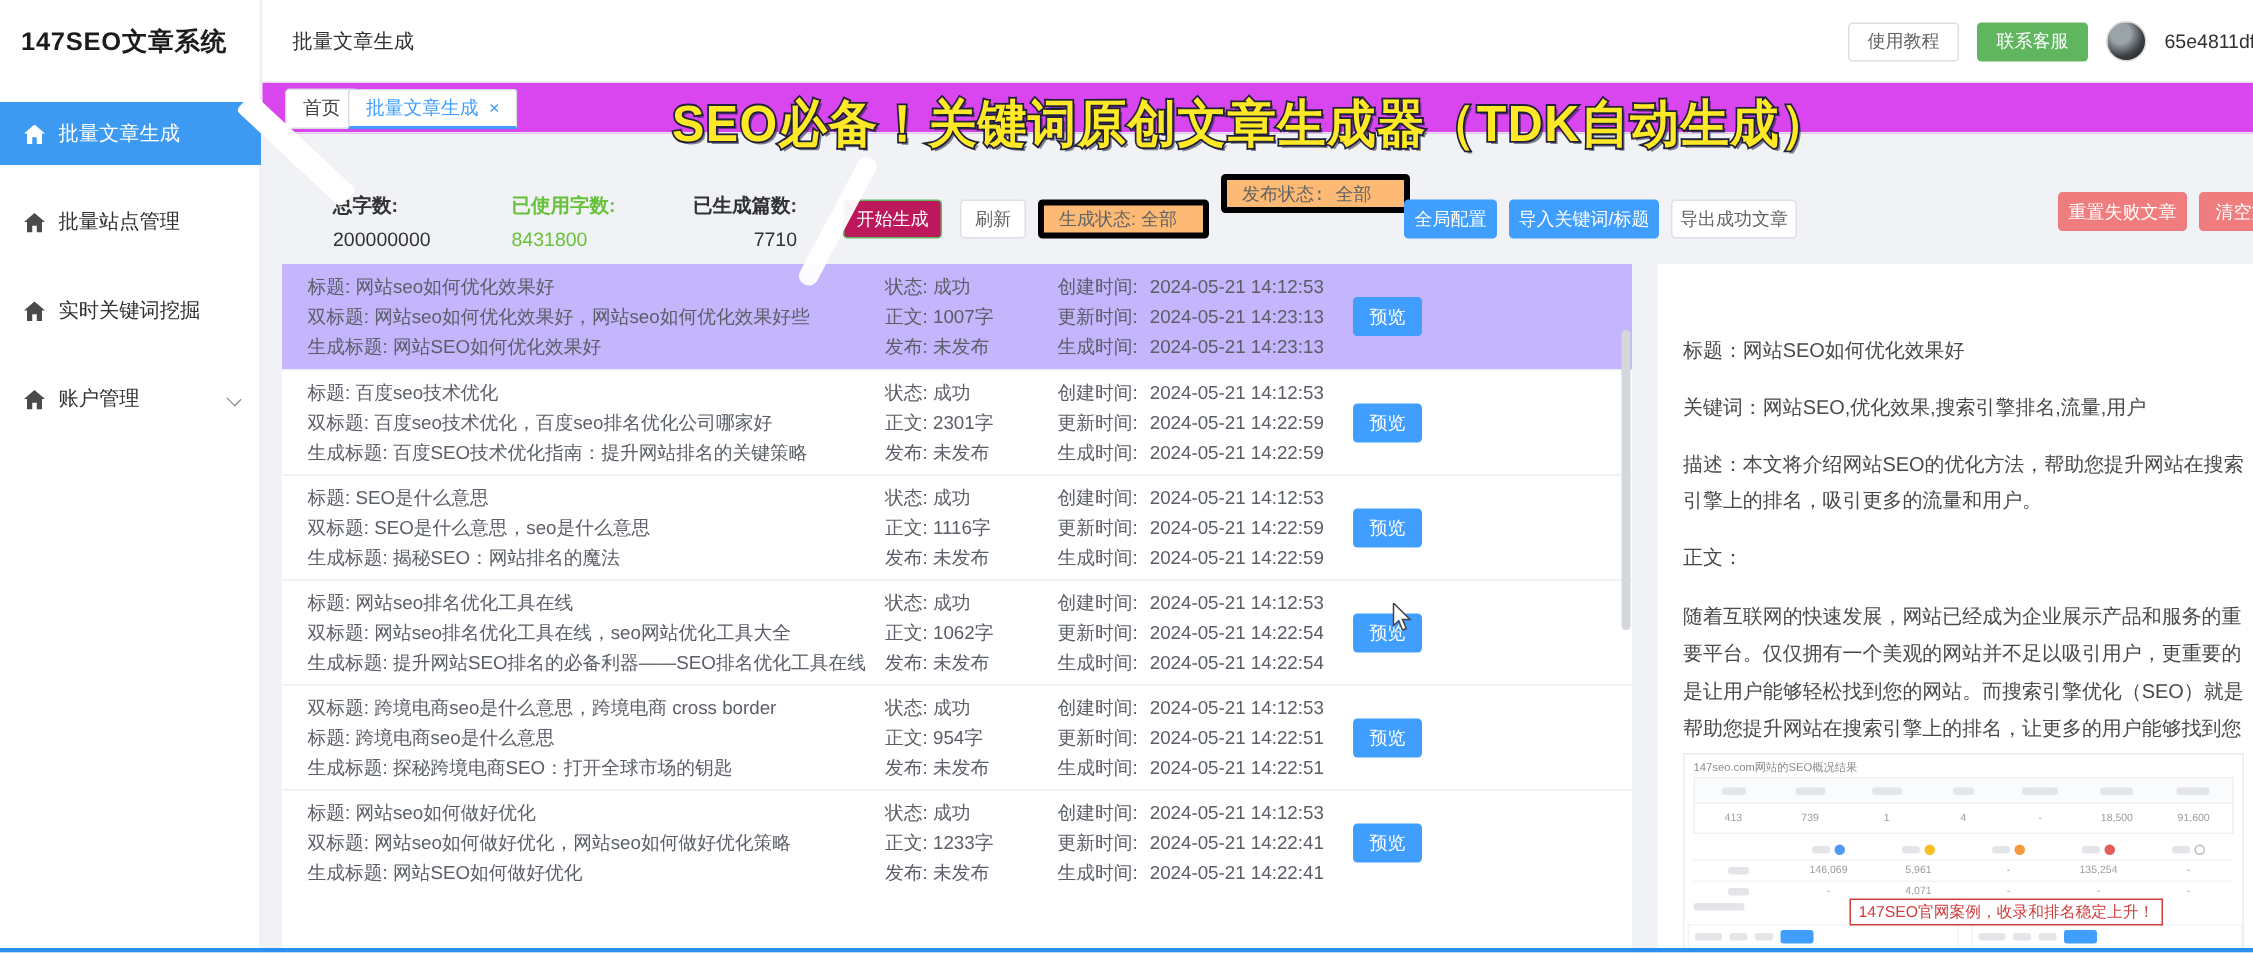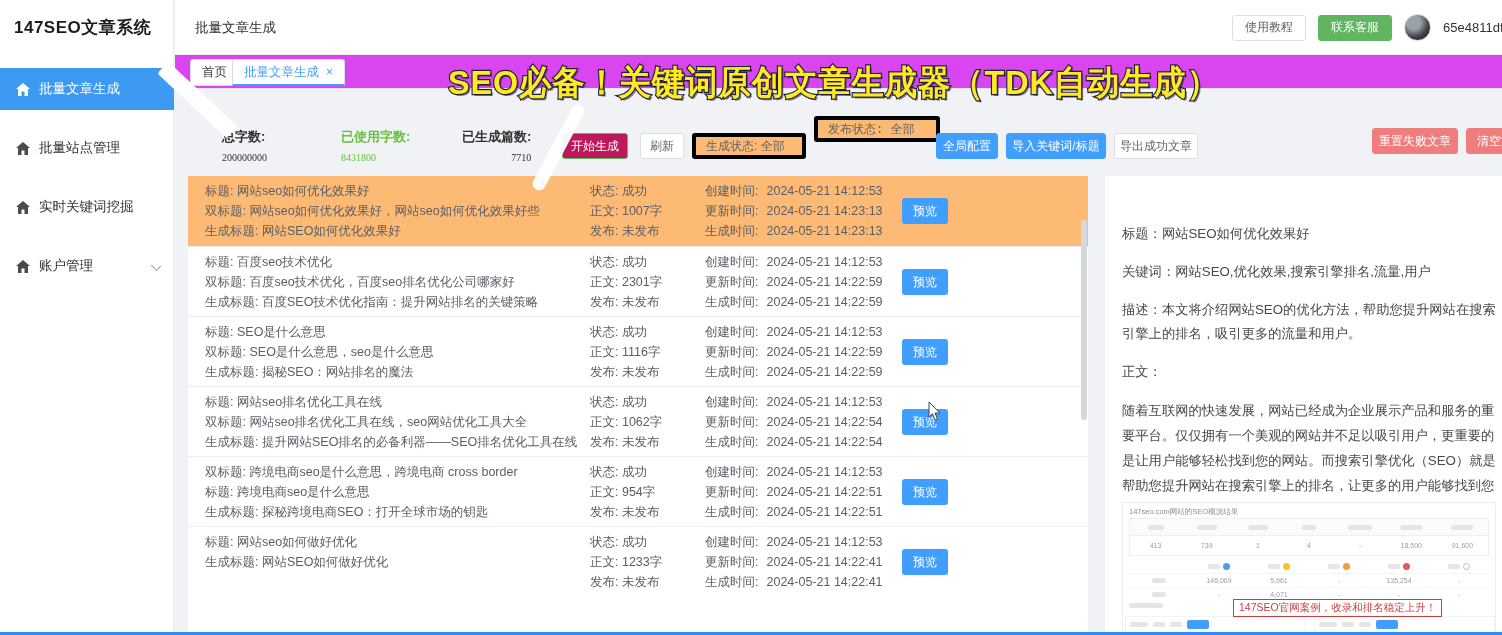--- a/index.html
+++ b/index.html
@@ -35,35 +35,35 @@
   .bigtitle { position:absolute; left:448px; top:60px; z-index:20; font-size:34px; font-weight:800;
     color:#ffe926; letter-spacing:1px; transform:scaleX(.95); transform-origin:left;
     -webkit-text-stroke:2.4px #22223a; paint-order:stroke fill;
     text-shadow:0 0 1px #22223a, 2px 2px 0 rgba(30,30,60,.55); white-space:nowrap; }
   .swoosh1 { position:absolute; left:150px; top:92px; width:95px; height:16px; background:#fff; transform:rotate(43deg); z-index:21; border-radius:3px; }
   .swoosh2 { position:absolute; left:552px; top:100px; width:13px; height:95px; background:rgba(255,255,255,.95); transform:rotate(28deg); z-index:6; border-radius:6px; }
 
   
   .stat { position:absolute; z-index:2; }
   .stat .lb { font-size:13px; font-weight:bold; color:#303133; }
-  .stat .vl { font-size:10px; color:#303133; margin-top:6px;font-family:Liberation Serif, serif; }
+  .stat .vl { font-size:13px; color:#303133; margin-top:6px; }
   .stat.green .lb, .stat.green .vl { color:#67c23a; }
   .tbtn { position:absolute; height:26px; display:inline-flex; align-items:center; justify-content:center; border-radius:3px; font-size:12px; cursor:pointer; white-space:nowrap; z-index:2; }
   .b-green { background:#be185d; color:#fff; border:1px solid #5cb85c; }
   .b-white { background:#fff; color:#606266; border:1px solid #dcdfe6; }
   .b-blue  { background:#409eff; color:#fff; border:1px solid #409eff; }
   .b-red   { background:#ef7d7d; color:#fff; border:1px solid #ef7d7d; }
   .b-sel   { background:#fdba74; color:#606266; border:4px solid #000000; justify-content:flex-start; padding-left:10px !important; }
 
   
   .card { position:absolute; left:188px; top:176px; width:900px; height:459px; background:#fff; z-index:2; }
   .thead { position:relative; height:30px; }
   .thead span { position:absolute; top:9px; font-size:13px; color:#85888c; }
   .trow { position:relative; height:70px; border-top:1px solid #ebeef5; font-size:12.5px; color:#5a5e66; }
-  .trow.shaded { background:#fdba74; border-top:none; }
+  .trow.shaded { background:#c4b5fd; border-top:none; }
   .col { position:absolute; top:5px; line-height:20px; white-space:nowrap; }
   .c1 { left:17px; width:378px; overflow:hidden; }
   .c2 { left:402px; }
   .c3 { left:517px; }
   .col .lab { color:#5a5e66; }
   .c3 .val { margin-left:8px; }
   .pv { position:absolute; left:703px; top:22px; width:46px; height:26px; background:#409eff; color:#fff; font-size:12px; border:none; border-radius:3px; cursor:pointer;margin-left:11px; }
 
   .scrollthumb { position:absolute; left:1081px; top:220px; width:6px; height:200px; background:#d4d7db; border-radius:3px; z-index:3; cursor:pointer; }
 
@@ -267,20 +267,21 @@
         <div><span class="lab">创建时间:</span><span class="val">2024-05-21 14:12:53</span></div>
         <div><span class="lab">更新时间:</span><span class="val">2024-05-21 14:22:51</span></div>
         <div><span class="lab">生成时间:</span><span class="val">2024-05-21 14:22:51</span></div>
       </div>
       <button class="pv">预览</button>
     </div>
 
     <div class="trow">
       <div class="col c1">
         <div><span class="lab">标题:</span> <span>网站seo如何做好优化</span></div>
+        <div><span class="lab">双标题:</span> <span>网站seo如何做好优化，网站seo如何做好优化策略</span></div>
         <div><span class="lab">生成标题:</span> <span>网站SEO如何做好优化</span></div>
       </div>
       <div class="col c2">
         <div><span class="lab">状态:</span> <span>成功</span></div>
         <div><span class="lab">正文:</span> <span>1233字</span></div>
         <div><span class="lab">发布:</span> <span>未发布</span></div>
       </div>
       <div class="col c3">
         <div><span class="lab">创建时间:</span><span class="val">2024-05-21 14:12:53</span></div>
         <div><span class="lab">更新时间:</span><span class="val">2024-05-21 14:22:41</span></div>

